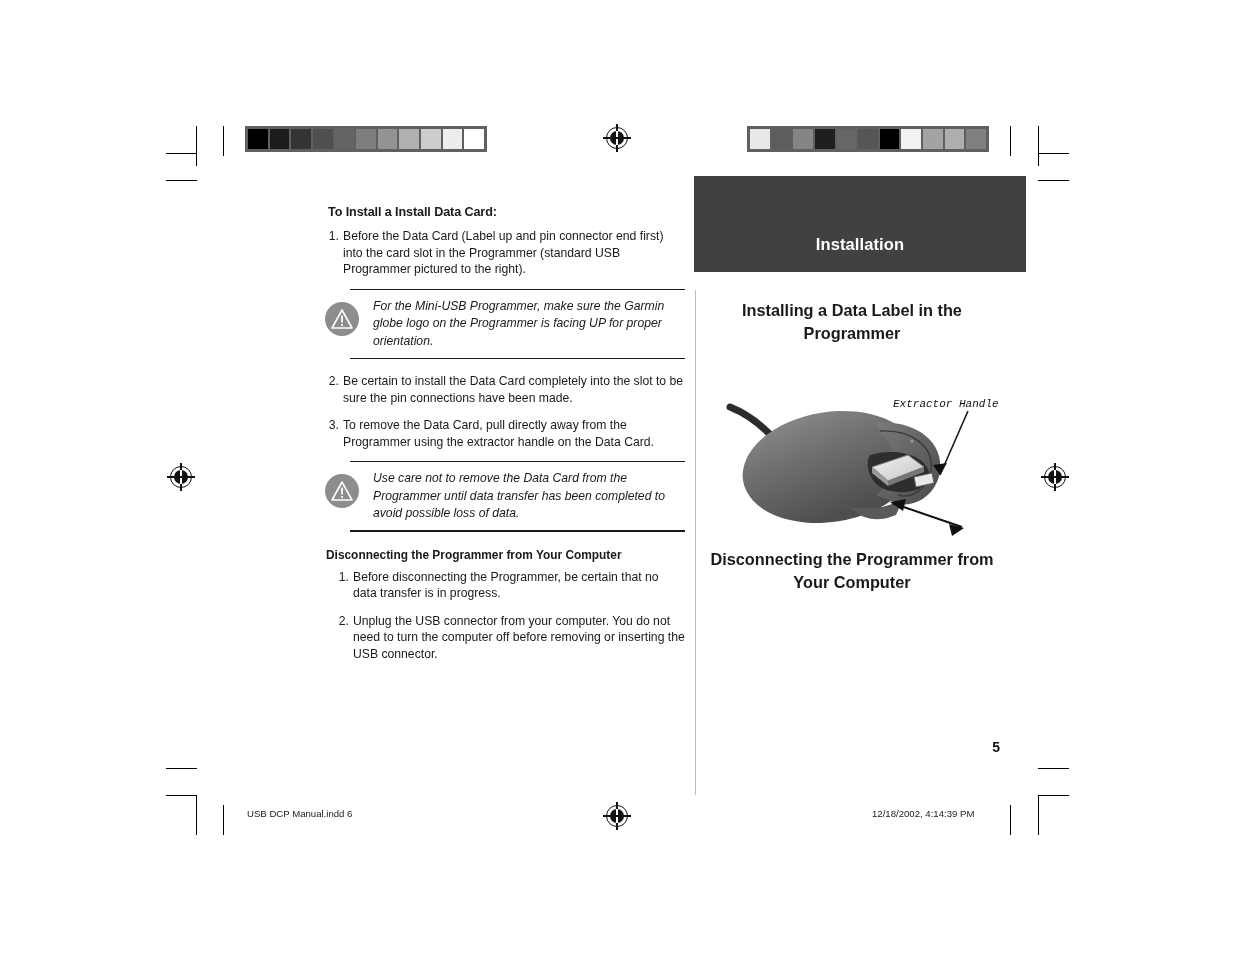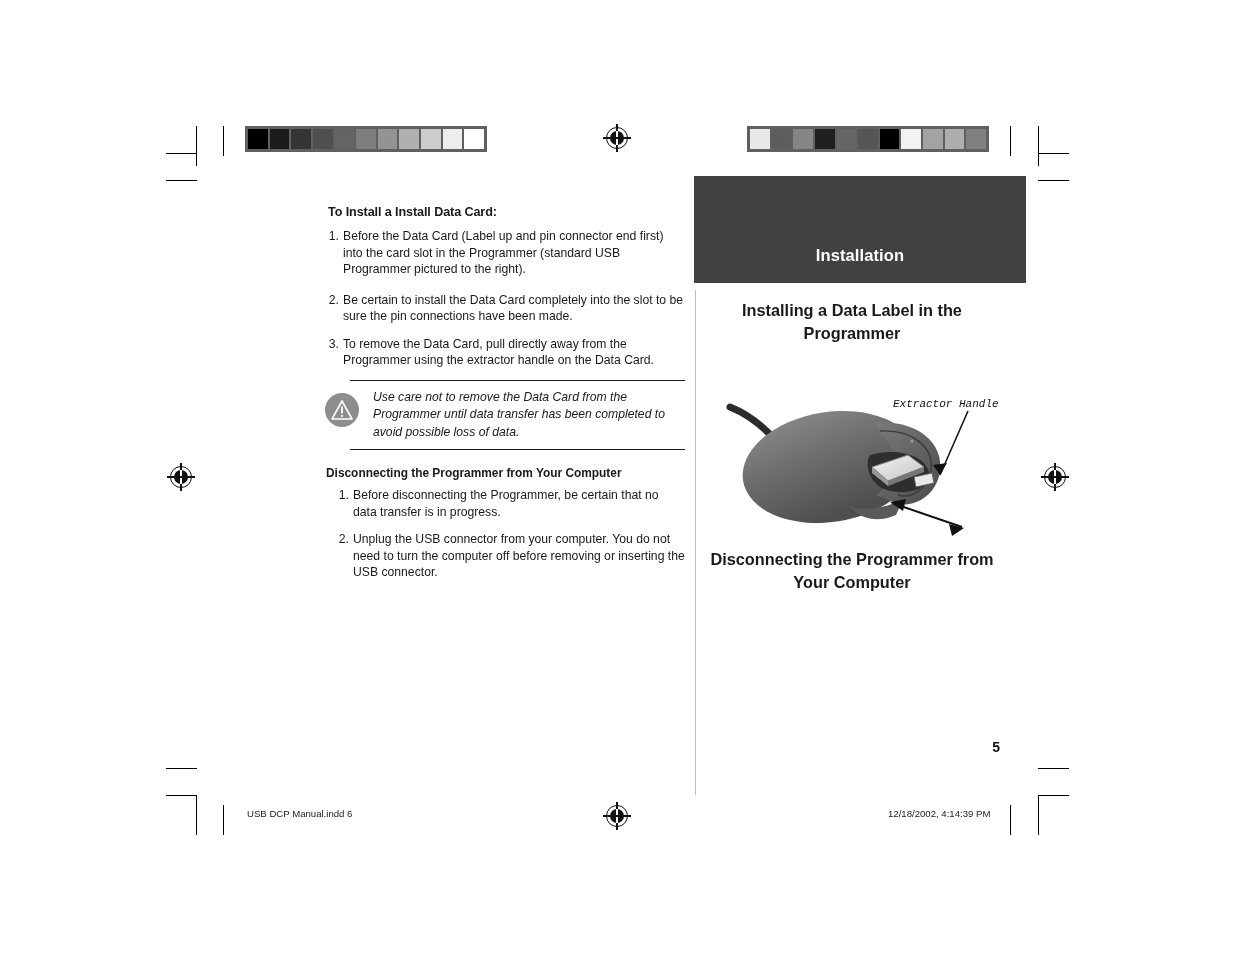--- a/index.html
+++ b/index.html
@@ -151,21 +151,21 @@
     height: 505px;
     background: #bdbdbd;
   }
 
   
   .chapter-band {
     position: absolute;
     left: 694px;
     top: 176px;
     width: 332px;
-    height: 107px;
+    height: 96px;
     background: #414141;
     display: flex;
     align-items: flex-end;
     justify-content: center;
   }
   .chapter-band .label {
     color: #ffffff;
     font-size: 16.5px;
     font-weight: bold;
     letter-spacing: 0.1px;
@@ -208,21 +208,21 @@
 
   
   .footline {
     position: absolute;
     font-family: "Liberation Sans", sans-serif;
     font-size: 9.6px;
     color: #1a1a1a;
     white-space: nowrap;
   }
   #foot-left { left: 247px; top: 808px; }
-  #foot-right { left: 872px; top: 808px; margin-left: 16px; }
+  #foot-right { left: 872px; top: 808px; }
 </style>
 </head>
 <body>
 
 <div class="page">
 
   <div class="crop v" style="left:196px; top:126px; height:40px;"></div>
   <div class="crop h" style="left:166px; top:153px; width:31px;"></div>
   <div class="crop h" style="left:166px; top:180px; width:31px;"></div>
   <div class="crop v" style="left:223px; top:126px; height:30px;"></div>
@@ -288,20 +288,32 @@
 
     <div class="h-bold">To Install a Install Data Card:</div>
 
     <ul class="list">
       <li class="li">
         <span class="num">1.</span>
         <span class="txt">Before the Data Card (Label up and pin connector end first) into the card slot in the Programmer (standard USB Programmer pictured to the right).</span>
       </li>
     </ul>
 
+    <div class="note">
+      <div class="rule top"></div>
+      <div class="warn-icon">
+        <svg width="34" height="34" viewBox="0 0 34 34" aria-hidden="true">
+          <polygon points="17,8 27,26 7,26" fill="none" stroke="#ffffff" stroke-width="1.6" stroke-linejoin="round"></polygon>
+          <rect x="16.1" y="13.5" width="1.8" height="7" fill="#ffffff"></rect>
+          <rect x="16.1" y="22" width="1.8" height="1.9" fill="#ffffff"></rect>
+        </svg>
+      </div>
+      <div class="body">For the Mini-USB Programmer, make sure the Garmin globe logo on the Programmer is facing UP for proper orientation.</div>
+      <div class="rule bot"></div>
+    </div>
 
     <ul class="list" style="margin-top:14px;">
       <li class="li">
         <span class="num">2.</span>
         <span class="txt">Be certain to install the Data Card completely into the slot to be sure the pin connections have been made.</span>
       </li>
       <li class="li">
         <span class="num">3.</span>
         <span class="txt">To remove the Data Card, pull directly away from the Programmer using the extractor handle on the Data Card.</span>
       </li>

